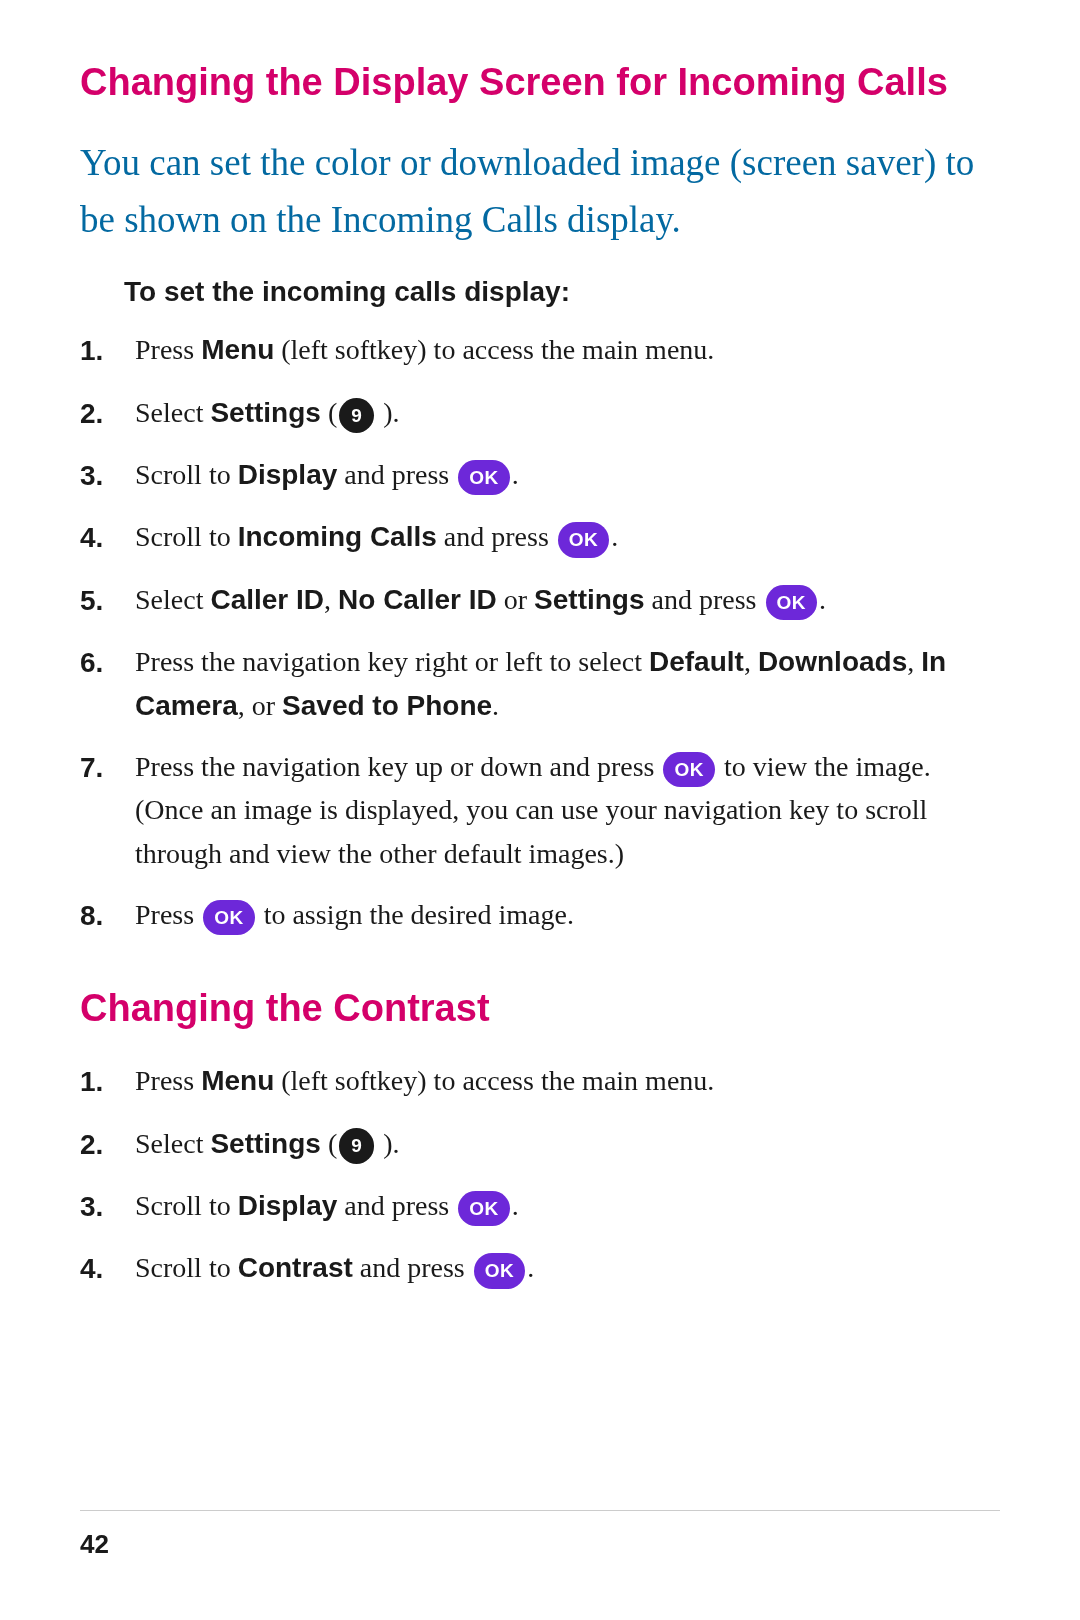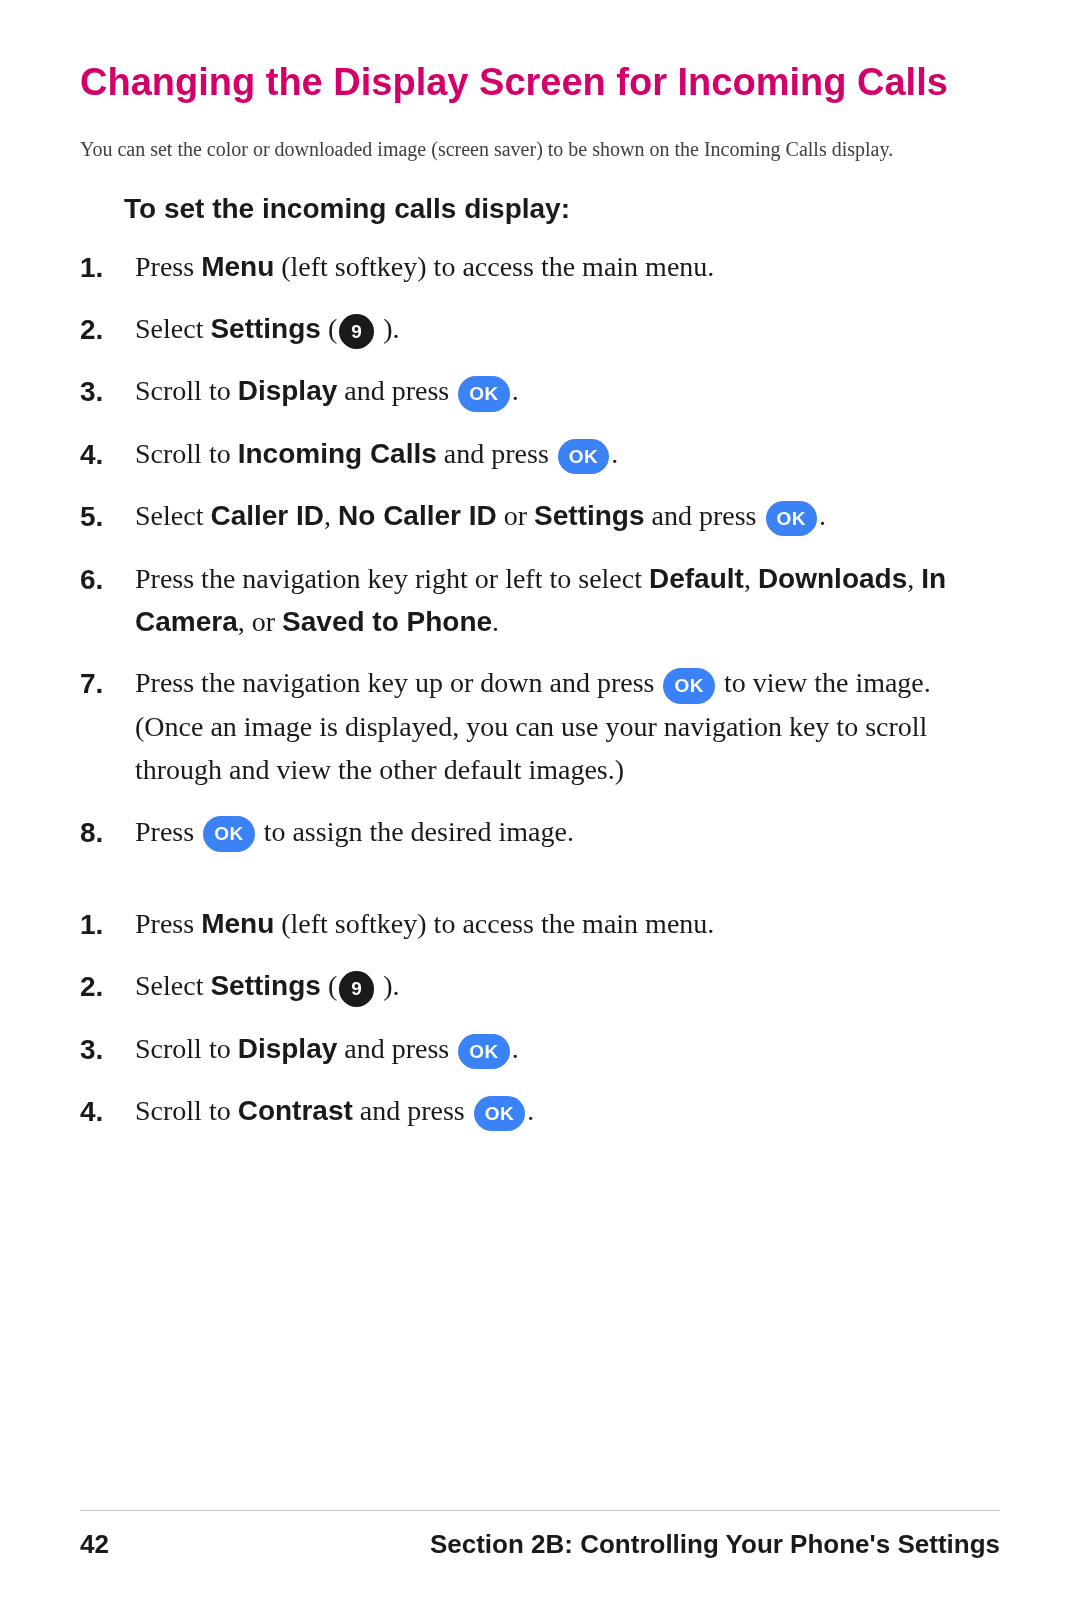--- a/index.html
+++ b/index.html
@@ -21,24 +21,24 @@
     .section-title {
       font-family: Arial, Helvetica, sans-serif;
       font-weight: 900;
       font-size: 38px;
       color: #d4006a;
       line-height: 1.2;
       margin-bottom: 28px;
     }
 
     .intro-text {
-      font-size: 20px;
+      font-size: 37px;
       line-height: 1.55;
       margin-bottom: 28px;
-      color: #404040;
+      color: #0369a1;
     }
 
     .subsection-label {
       font-family: Arial, Helvetica, sans-serif;
       font-weight: 700;
       font-size: 28px;
       color: #1a1a1a;
       margin-bottom: 20px;
       margin-left: 44px;
     }
@@ -73,21 +73,21 @@
     .step-content b, .step-content strong {
       font-family: Arial, Helvetica, sans-serif;
       font-weight: 900;
       font-size: 28px;
     }
 
     .ok-badge {
       display: inline-flex;
       align-items: center;
       justify-content: center;
-      background: #3b82f6;
+      background: #6d28d9;
       color: #ffffff;
       font-family: Arial, Helvetica, sans-serif;
       font-weight: 900;
       font-size: 19px;
       border-radius: 20px;
       padding: 3px 11px;
       vertical-align: middle;
       margin: 0 2px;
       letter-spacing: 0.5px;
     }
@@ -201,20 +201,21 @@
 
   <li>
     <span class="step-number">8.</span>
     <span class="step-content">
       Press <span class="ok-badge">OK</span> to assign the desired image.
     </span>
   </li>
 </ol>
 
 <div class="section-gap">
+  <h2 class="section-title">Changing the Contrast</h2>
 
 
 
   <ol class="steps-list">
 
     <li>
       <span class="step-number">1.</span>
       <span class="step-content">
         Press <strong>Menu</strong> (left softkey) to access the main menu.
       </span>
@@ -238,14 +239,13 @@
       <span class="step-number">4.</span>
       <span class="step-content">
         Scroll to <strong>Contrast</strong> and press <span class="ok-badge">OK</span>.
       </span>
     </li>
   </ol>
 </div>
 
 <div class="footer">
   <span class="footer-page">42</span>
-  <span class="footer-section">Section 2B: Controlling Your Phone's Settings</span>
 </div>
 
 </body></html>

